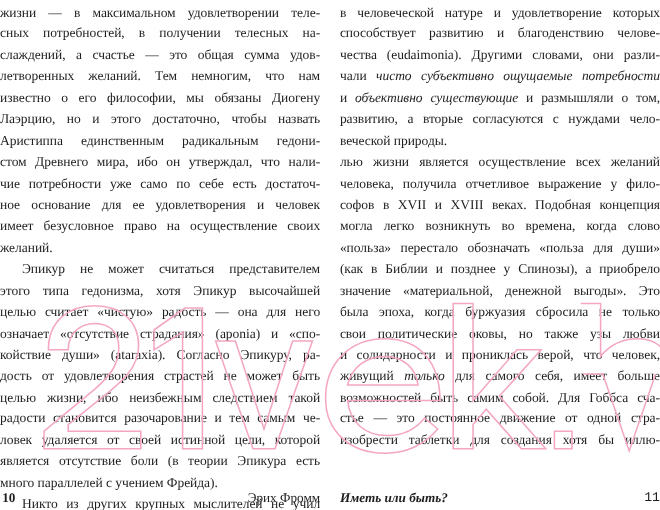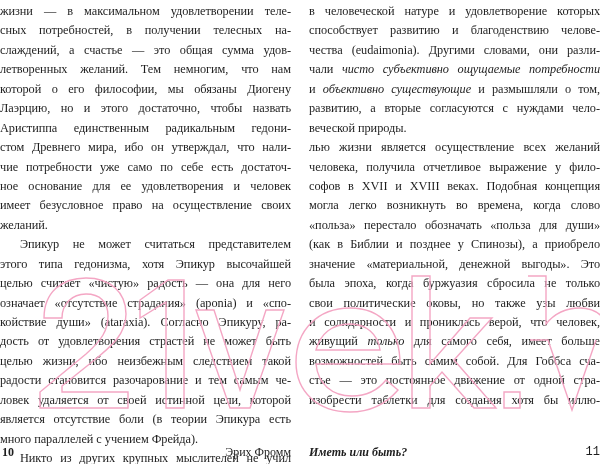--- a/index.html
+++ b/index.html
@@ -27,21 +27,21 @@
 </style>
 </head>
 <body>
 
 <div class="page page-left">
   <div class="text-block" id="left-text">
       <span class="line">жизни — в максимальном удовлетворении теле-</span>
       <span class="line">сных потребностей, в получении телесных на-</span>
       <span class="line">слаждений, а счастье — это общая сумма удов-</span>
       <span class="line">летворенных желаний. Тем немногим, что нам</span>
-      <span class="line">которой о его философии, мы обязаны Диогену</span>
+      <span class="line">известно о его философии, мы обязаны Диогену</span>
       <span class="line">Лаэрцию, но и этого достаточно, чтобы назвать</span>
       <span class="line">Аристиппа единственным радикальным гедони-</span>
       <span class="line">стом Древнего мира, ибо он утверждал, что нали-</span>
       <span class="line">чие потребности уже само по себе есть достаточ-</span>
       <span class="line">ное основание для ее удовлетворения и человек</span>
       <span class="line">имеет безусловное право на осуществление своих</span>
       <span class="line last">желаний.</span>
       <span class="line indent">Эпикур не может считаться представителем</span>
       <span class="line">этого типа гедонизма, хотя Эпикур высочайшей</span>
       <span class="line">целью считает «чистую» радость — она для него</span>

